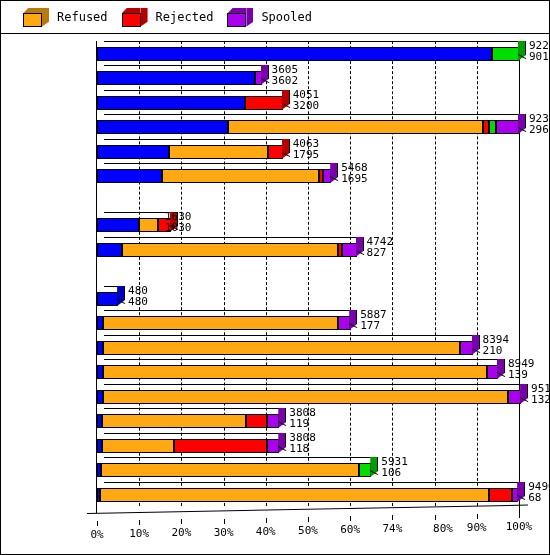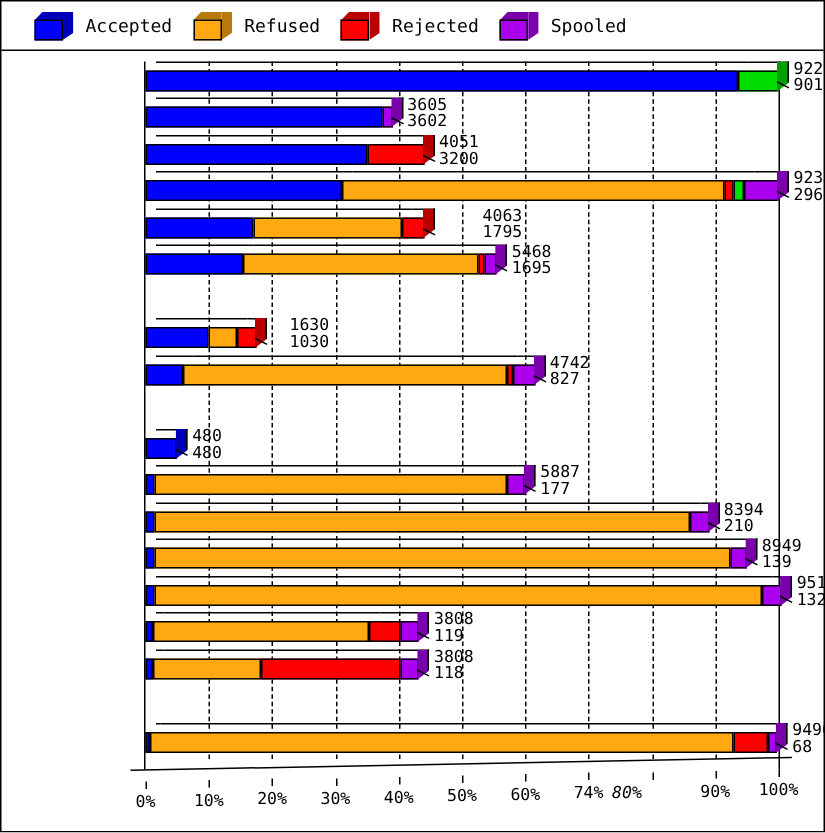--- a/index.html
+++ b/index.html
@@ -109,28 +109,20 @@
     width:40px;
     margin-left:-20px;
   }
 </style>
 </head>
 <body>
 
 <div id="page">
 
   <div id="legend">
-      <div class="legend-item">
-        <span class="lg-cube">
-          <span class="top" style="background: rgb(0, 0, 184); clip-path: polygon(0px 100%, 30% 0px, 100% 0px, 100% 100%); border-top: none;"></span>
-          <span class="side" style="background: rgb(0, 0, 184); clip-path: polygon(0px 0px, 100% 0px, 100% 75%, 0px 100%); border: none; left: 19px; top: 0px; height: 19px;"></span>
-          <span class="face" style="background: rgb(0, 0, 255);"></span>
-        </span>
-        <span class="lg-label">Accepted</span>
-      </div>
       <div class="legend-item">
         <span class="lg-cube">
           <span class="top" style="background: rgb(184, 121, 13); clip-path: polygon(0px 100%, 30% 0px, 100% 0px, 100% 100%); border-top: none;"></span>
           <span class="side" style="background: rgb(184, 121, 13); clip-path: polygon(0px 0px, 100% 0px, 100% 75%, 0px 100%); border: none; left: 19px; top: 0px; height: 19px;"></span>
           <span class="face" style="background: rgb(255, 168, 18);"></span>
         </span>
         <span class="lg-label">Refused</span>
       </div>
       <div class="legend-item">
         <span class="lg-cube">
@@ -249,21 +241,21 @@
             <div class="seg-top" style="left: 78.74px; top: -6px; width: 99.17px; background: rgb(184, 121, 13); clip-path: polygon(0px 100%, 0px 100%, 100% 0px, 100% 0px); border: none;"></div>
             <div style="position: absolute; left: 78.74px; top: -6px; width: 99.17px; height: 1px; background: rgb(0, 0, 0);"></div>
             <div class="seg" style="left: 71.74px; width: 99.17px; background: rgb(255, 168, 18);"></div>
             <div class="seg-top" style="left: 177.91px; top: -6px; width: 14.77px; background: rgb(184, 0, 0); clip-path: polygon(0px 100%, 0px 100%, 100% 0px, 100% 0px); border: none;"></div>
             <div style="position: absolute; left: 177.91px; top: -6px; width: 14.77px; height: 1px; background: rgb(0, 0, 0);"></div>
             <div class="seg" style="left: 170.91px; width: 14.77px; background: rgb(255, 0, 0);"></div>
             <div style="position: absolute; left: 184.68px; top: -6px; width: 8px; height: 20px; background: rgb(184, 0, 0); clip-path: polygon(0px 0px, 100% 0px, 100% 70%, 0px 100%);"></div>
             <div style="position: absolute; left: 191.68px; top: -6px; width: 1px; height: 14px; background: rgb(0, 0, 0);"></div>
             <div style="position: absolute; left: 184.68px; top: 7px; width: 9px; height: 1px; background: rgb(0, 0, 0); transform: rotate(27deg); transform-origin: left center;"></div>
           </div>
-          <div class="vlabels" style="left: 195.68px; top: -1px; margin-left: 29px;">
+          <div class="vlabels" style="left: 195.68px; top: -1px;">
             <div>4063</div>
             <div>1795</div>
           </div>
         </div>
         <div class="row" style="top: 122px; width: 422px;">
           <div class="bar-stack">
             <div class="seg-top" style="left: 7px; top: -6px; width: 65.41px; background: rgb(0, 0, 184); clip-path: polygon(0px 100%, 0px 100%, 100% 0px, 100% 0px); border: none;"></div>
             <div style="position: absolute; left: 7px; top: -6px; width: 65.41px; height: 1px; background: rgb(0, 0, 0);"></div>
             <div class="seg" style="left: 0px; width: 65.41px; background: rgb(0, 0, 255);"></div>
             <div class="seg-top" style="left: 72.41px; top: -6px; width: 156.14px; background: rgb(184, 121, 13); clip-path: polygon(0px 100%, 0px 100%, 100% 0px, 100% 0px); border: none;"></div>
@@ -292,21 +284,21 @@
             <div class="seg-top" style="left: 49.2px; top: -6px; width: 18.99px; background: rgb(184, 121, 13); clip-path: polygon(0px 100%, 0px 100%, 100% 0px, 100% 0px); border: none;"></div>
             <div style="position: absolute; left: 49.2px; top: -6px; width: 18.99px; height: 1px; background: rgb(0, 0, 0);"></div>
             <div class="seg" style="left: 42.2px; width: 18.99px; background: rgb(255, 168, 18);"></div>
             <div class="seg-top" style="left: 68.19px; top: -6px; width: 12.66px; background: rgb(184, 0, 0); clip-path: polygon(0px 100%, 0px 100%, 100% 0px, 100% 0px); border: none;"></div>
             <div style="position: absolute; left: 68.19px; top: -6px; width: 12.66px; height: 1px; background: rgb(0, 0, 0);"></div>
             <div class="seg" style="left: 61.19px; width: 12.66px; background: rgb(255, 0, 0);"></div>
             <div style="position: absolute; left: 72.85px; top: -6px; width: 8px; height: 20px; background: rgb(184, 0, 0); clip-path: polygon(0px 0px, 100% 0px, 100% 70%, 0px 100%);"></div>
             <div style="position: absolute; left: 79.85px; top: -6px; width: 1px; height: 14px; background: rgb(0, 0, 0);"></div>
             <div style="position: absolute; left: 72.85px; top: 7px; width: 9px; height: 1px; background: rgb(0, 0, 0); transform: rotate(27deg); transform-origin: left center;"></div>
           </div>
-          <div class="vlabels" style="left: 96px; top: -1px;">
+          <div class="vlabels" style="left: 68px; top: -1px;">
             <div>1630</div>
             <div>1030</div>
           </div>
         </div>
         <div class="row" style="top: 196px; width: 422px;">
           <div class="bar-stack">
             <div class="seg-top" style="left: 7px; top: -6px; width: 25.32px; background: rgb(0, 0, 184); clip-path: polygon(0px 100%, 0px 100%, 100% 0px, 100% 0px); border: none;"></div>
             <div style="position: absolute; left: 7px; top: -6px; width: 25.32px; height: 1px; background: rgb(0, 0, 0);"></div>
             <div class="seg" style="left: 0px; width: 25.32px; background: rgb(0, 0, 255);"></div>
             <div class="seg-top" style="left: 32.32px; top: -6px; width: 215.22px; background: rgb(184, 121, 13); clip-path: polygon(0px 100%, 0px 100%, 100% 0px, 100% 0px); border: none;"></div>
@@ -458,20 +450,40 @@
             <div class="seg-top" style="left: 176.644px; top: -6px; width: 12.66px; background: rgb(122, 0, 171); clip-path: polygon(0px 100%, 0px 100%, 100% 0px, 100% 0px); border: none;"></div>
             <div style="position: absolute; left: 176.644px; top: -6px; width: 12.66px; height: 1px; background: rgb(0, 0, 0);"></div>
             <div class="seg" style="left: 169.644px; width: 12.66px; background: rgb(170, 0, 238);"></div>
             <div style="position: absolute; left: 181.304px; top: -6px; width: 8px; height: 20px; background: rgb(122, 0, 171); clip-path: polygon(0px 0px, 100% 0px, 100% 70%, 0px 100%);"></div>
             <div style="position: absolute; left: 188.304px; top: -6px; width: 1px; height: 14px; background: rgb(0, 0, 0);"></div>
             <div style="position: absolute; left: 181.304px; top: 7px; width: 9px; height: 1px; background: rgb(0, 0, 0); transform: rotate(27deg); transform-origin: left center;"></div>
           </div>
           <div class="vlabels" style="left: 192.304px; top: -1px;">
             <div>3808</div>
             <div>118</div>
+          </div>
+        </div>
+        <div class="row" style="top: 416px; width: 422px;">
+          <div class="bar-stack">
+            <div class="seg-top" style="left: 7px; top: -6px; width: 4.22px; background: rgb(0, 0, 184); clip-path: polygon(0px 100%, 0px 100%, 100% 0px, 100% 0px); border: none;"></div>
+            <div style="position: absolute; left: 7px; top: -6px; width: 4.22px; height: 1px; background: rgb(0, 0, 0);"></div>
+            <div class="seg" style="left: 0px; width: 4.22px; background: rgb(0, 0, 255);"></div>
+            <div class="seg-top" style="left: 11.22px; top: -6px; width: 257.42px; background: rgb(184, 121, 13); clip-path: polygon(0px 100%, 0px 100%, 100% 0px, 100% 0px); border: none;"></div>
+            <div style="position: absolute; left: 11.22px; top: -6px; width: 257.42px; height: 1px; background: rgb(0, 0, 0);"></div>
+            <div class="seg" style="left: 4.22px; width: 257.42px; background: rgb(255, 168, 18);"></div>
+            <div class="seg-top" style="left: 268.64px; top: -6px; width: 12.66px; background: rgb(0, 159, 0); clip-path: polygon(0px 100%, 0px 100%, 100% 0px, 100% 0px); border: none;"></div>
+            <div style="position: absolute; left: 268.64px; top: -6px; width: 12.66px; height: 1px; background: rgb(0, 0, 0);"></div>
+            <div class="seg" style="left: 261.64px; width: 12.66px; background: rgb(0, 221, 0);"></div>
+            <div style="position: absolute; left: 273.3px; top: -6px; width: 8px; height: 20px; background: rgb(0, 159, 0); clip-path: polygon(0px 0px, 100% 0px, 100% 70%, 0px 100%);"></div>
+            <div style="position: absolute; left: 280.3px; top: -6px; width: 1px; height: 14px; background: rgb(0, 0, 0);"></div>
+            <div style="position: absolute; left: 273.3px; top: 7px; width: 9px; height: 1px; background: rgb(0, 0, 0); transform: rotate(27deg); transform-origin: left center;"></div>
+          </div>
+          <div class="vlabels" style="left: 284.3px; top: -1px;">
+            <div>5931</div>
+            <div>106</div>
           </div>
         </div>
         <div class="row" style="top: 441px; width: 422px;">
           <div class="bar-stack">
             <div class="seg-top" style="left: 7px; top: -6px; width: 3.376px; background: rgb(0, 0, 184); clip-path: polygon(0px 100%, 0px 100%, 100% 0px, 100% 0px); border: none;"></div>
             <div style="position: absolute; left: 7px; top: -6px; width: 3.376px; height: 1px; background: rgb(0, 0, 0);"></div>
             <div class="seg" style="left: 0px; width: 3.376px; background: rgb(0, 0, 255);"></div>
             <div class="seg-top" style="left: 10.376px; top: -6px; width: 388.24px; background: rgb(184, 121, 13); clip-path: polygon(0px 100%, 0px 100%, 100% 0px, 100% 0px); border: none;"></div>
             <div style="position: absolute; left: 10.376px; top: -6px; width: 388.24px; height: 1px; background: rgb(0, 0, 0);"></div>
             <div class="seg" style="left: 3.376px; width: 388.24px; background: rgb(255, 168, 18);"></div>
@@ -502,20 +514,20 @@
       <div class="xlabel" style="left: 222.6px; top: 492px; text-align: center;">30%</div>
       <div class="tickmark" style="left: 264.8px; top: 484px;"></div>
       <div class="xlabel" style="left: 264.8px; top: 491px;">40%</div>
       <div class="tickmark" style="left: 307px; top: 483px;"></div>
       <div class="xlabel" style="left: 307px; top: 490px;">50%</div>
       <div class="tickmark" style="left: 349.2px; top: 482px;"></div>
       <div class="xlabel" style="left: 349.2px; top: 489px;">60%</div>
       <div class="tickmark" style="left: 391.4px; top: 481px;"></div>
       <div class="xlabel" style="left: 391.4px; top: 488px;">74%</div>
       <div class="tickmark" style="left: 433.6px; top: 481px;"></div>
-      <div class="xlabel" style="left: 417px; top: 488px; font-style: italic;">80%</div>
+      <div class="xlabel" style="left: 442px; top: 488px;">80%</div>
       <div class="tickmark" style="left: 475.8px; top: 480px;"></div>
       <div class="xlabel" style="left: 475.8px; top: 487px;">90%</div>
       <div class="tickmark" style="left: 518px; top: 479px;"></div>
       <div class="xlabel" style="left: 518px; top: 486px;">100%</div>
     </div>
 
 </div>
 
 </body></html>

